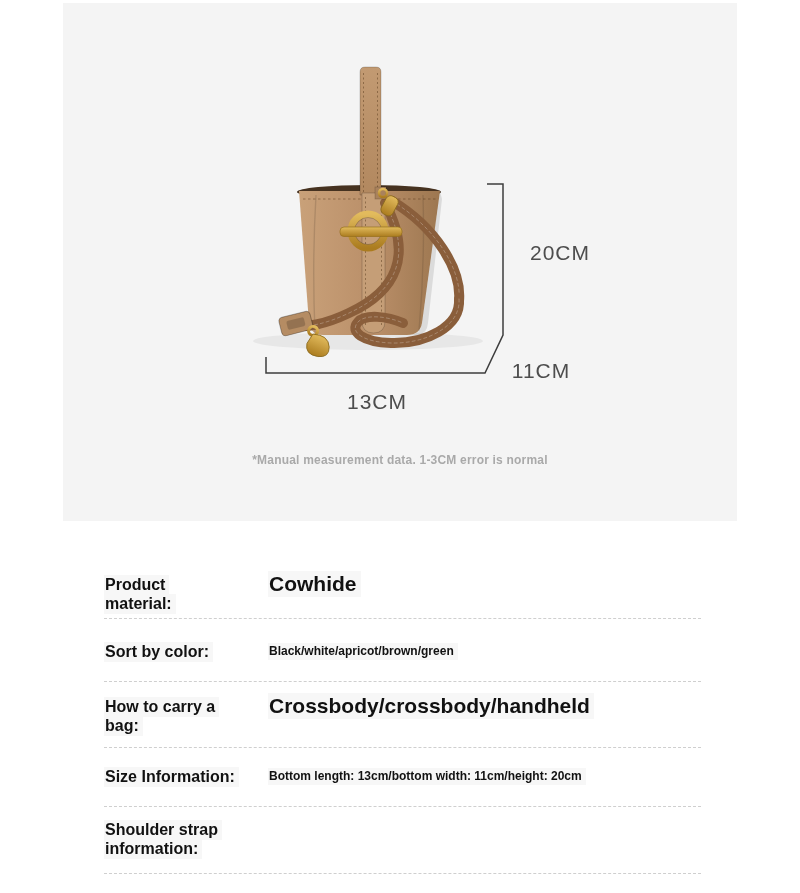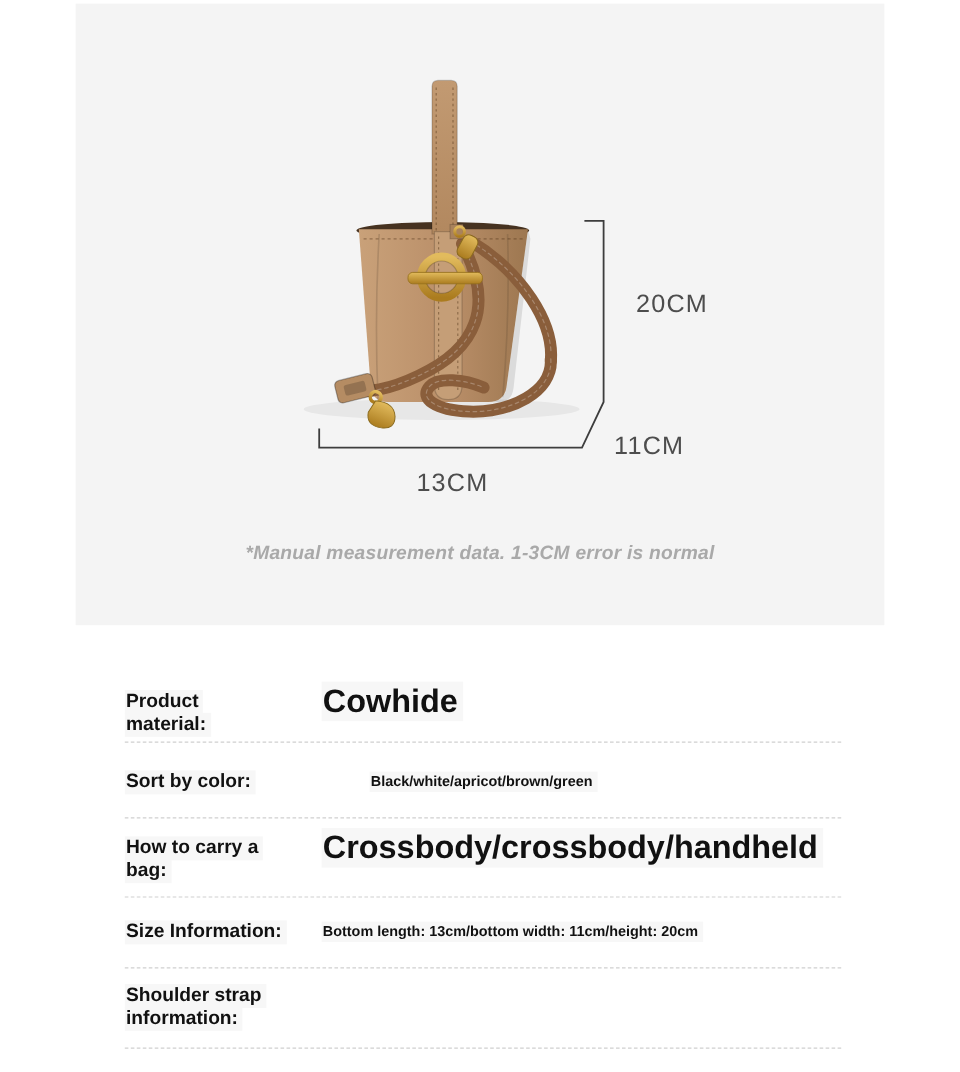--- a/index.html
+++ b/index.html
@@ -27,25 +27,24 @@
     fill: #4d4d4d;
     font-weight: 400;
   }
 
   .footnote {
     position: absolute;
     left: 0;
     top: 450px;
     width: 100%;
     text-align: center;
-    font-size: 16px;
+    font-size: 12px;
     font-weight: bold;
     color: #a9a9a9;
     letter-spacing: 0.2px;
-    font-style: italic;
   }
 
   
   .spec-table {
     margin: 52px 0 0 104px;
     width: 597px;
   }
   .spec-row {
     display: flex;
     align-items: flex-start;
@@ -65,26 +64,26 @@
     padding: 1px 4px 2px 1px;
     box-decoration-break: clone;
   }
   .spec-row .value {
     flex: 1 1 auto;
     font-size: 12px;
     font-weight: bold;
     line-height: 19px;
   }
   .spec-row .value.big {
-    font-size: 27px;
+    font-size: 21px;
     line-height: 24px;
     margin-top: -3px;
   }
   .row-1 { padding: 2px 0 5px 0; }   
-  .row-2 { padding: 23px 0 20px 0; gap: 40px; } 
+  .row-2 { padding: 23px 0 20px 0; } 
   .row-3 { padding: 15px 0 12px 0; } 
   .row-4 { padding: 19px 0 20px 0; align-items: center; } 
   .row-5 { padding: 13px 0 15px 0; justify-content: space-between; } 
 </style>
 </head>
 <body>
 
 <div class="photo-panel">
   <svg viewBox="0 0 674 518" width="674" height="518">
     <defs>

